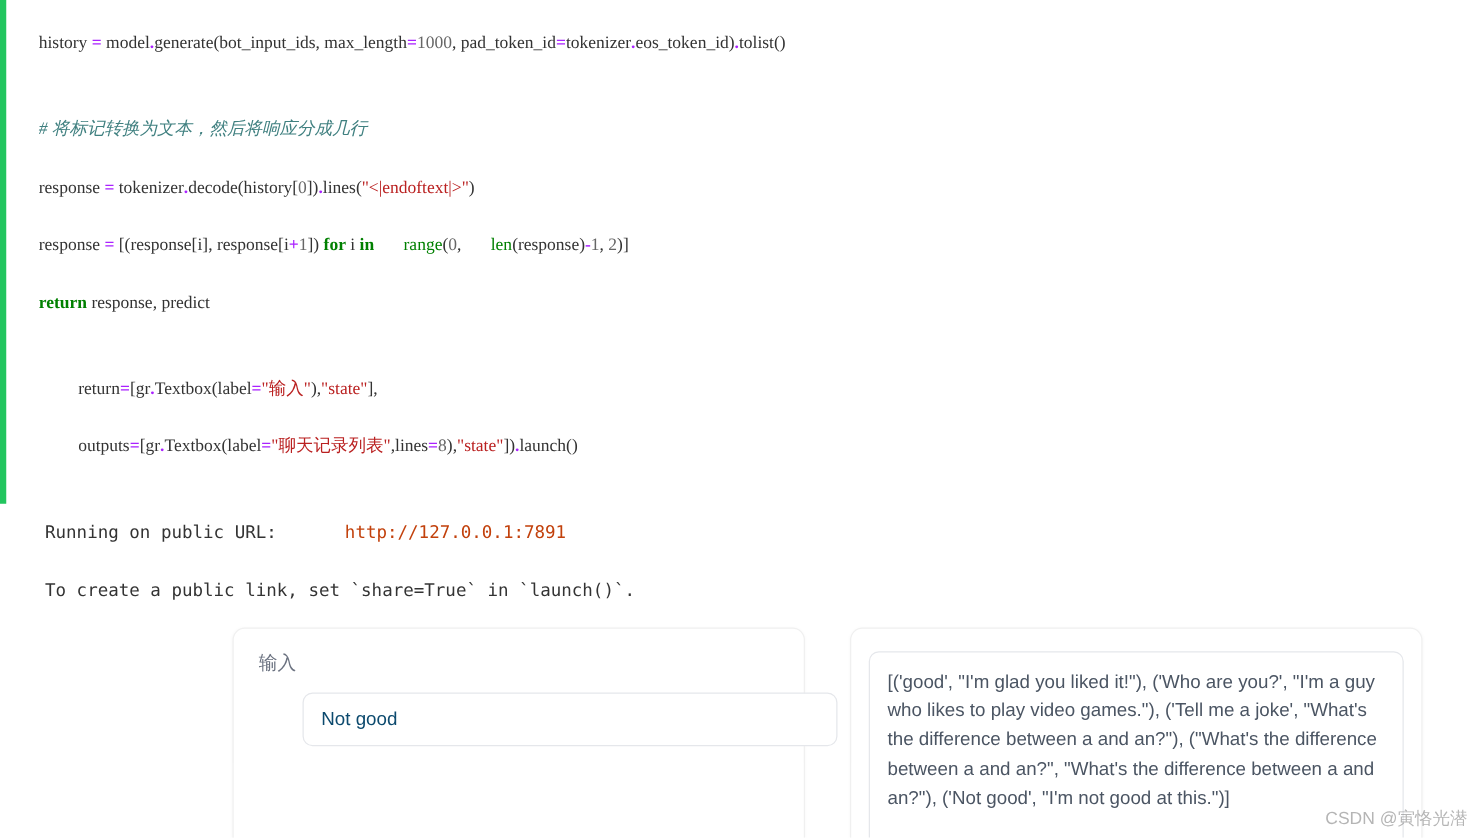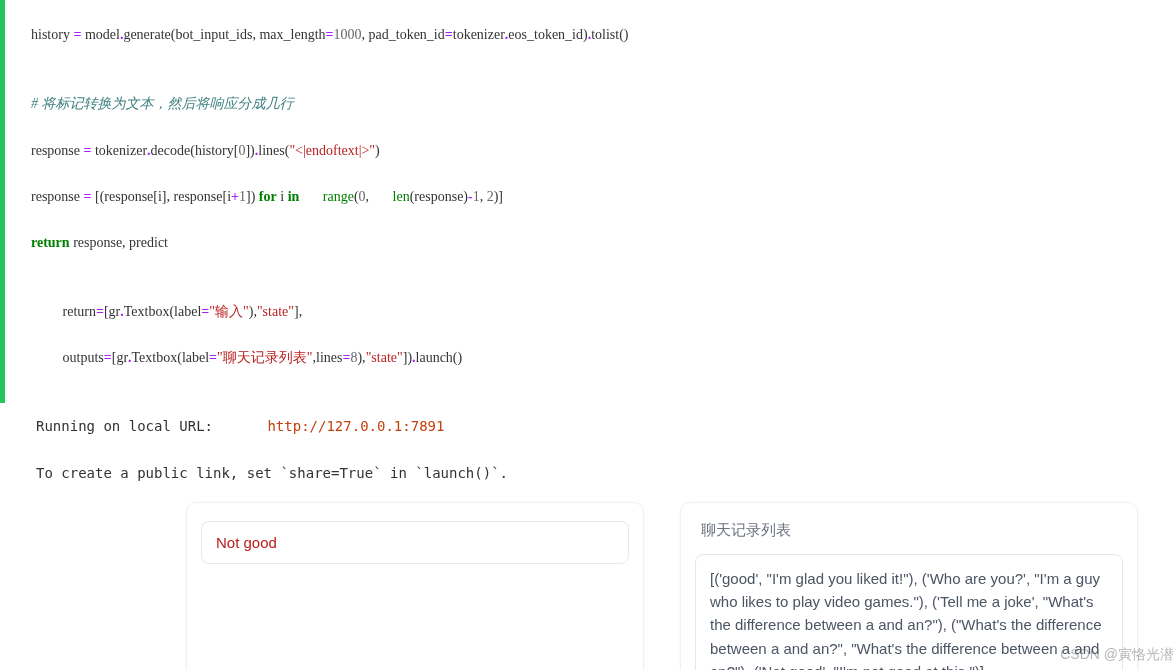--- a/index.html
+++ b/index.html
@@ -68,25 +68,26 @@
       font-size: 15px;
       margin-bottom: 14px;
       padding-left: 6px;
     }
     .text-input {
       width: 100%;
       border: 1px solid #e5e7eb;
       border-radius: 8px;
       padding: 12px 14px;
       font-size: 15px;
-      color: #b91c1c;
+      color: #0c4a6e;
       font-family: inherit;
       resize: none;
       outline: none;
       background: #ffffff;
+      margin-left: 41px;
     }
     .text-output {
       width: 100%;
       border: 1px solid #e5e7eb;
       border-radius: 8px;
       padding: 12px 14px;
       font-size: 15px;
       color: #4b5563;
       line-height: 1.55;
       min-height: 210px;
@@ -111,33 +112,33 @@
 <div class="code-line"><span>    response </span><span class="k-op">=</span><span> tokenizer</span><span class="k-op">.</span><span>decode(history[</span><span class="k-number">0</span><span>])</span><span class="k-op">.</span><span>lines(</span><span class="k-string">"&lt;|endoftext|&gt;"</span><span>)</span></div>
 <div class="code-line"><span>    response </span><span class="k-op">=</span><span> [(response[i], response[i</span><span class="k-op">+</span><span class="k-number">1</span><span>]) </span><span class="k-keyword">for</span><span> i </span><span class="k-keyword">in</span><span> </span><span class="k-builtin">range</span><span>(</span><span class="k-number">0</span><span>, </span><span class="k-builtin">len</span><span>(response)</span><span class="k-op">-</span><span class="k-number">1</span><span>, </span><span class="k-number">2</span><span>)]</span></div>
 <div class="code-line"><span>    </span><span class="k-keyword">return</span><span> response, predict</span></div>
 <div class="code-line"></div>
 <div class="code-line"><span>             return</span><span class="k-op">=</span><span>[gr</span><span class="k-op">.</span><span>Textbox(label</span><span class="k-op">=</span><span class="k-string">"输入"</span><span>),</span><span class="k-string">"state"</span><span>],</span></div>
 <div class="code-line"><span>             outputs</span><span class="k-op">=</span><span>[gr</span><span class="k-op">.</span><span>Textbox(label</span><span class="k-op">=</span><span class="k-string">"聊天记录列表"</span><span>,lines</span><span class="k-op">=</span><span class="k-number">8</span><span>),</span><span class="k-string">"state"</span><span>])</span><span class="k-op">.</span><span>launch()</span></div>
 </div>
 
 <div class="output-block">
   <div>
-    <span>Running on local URL:  </span><a href="#">http://127.0.0.1:7891</a>
+    <span>Running on public URL:  </span><a href="#">http://127.0.0.1:7891</a>
   </div>
   <br>
   <div><code>To create a public link, set `share=True` in `launch()`.</code></div>
 </div>
 
 <div class="gradio-app">
   <div class="panel-left">
+    <div class="panel-label">输入</div>
     <input class="text-input" value="Not good" style="">
     
   </div>
   <div class="panel-right">
-    <div class="panel-label">聊天记录列表</div>
     <div class="text-output">
       <span>[('good', "I'm glad you liked it!"), ('Who are you?', "I'm a guy who likes to play video games."), ('Tell me a joke', "What's the difference between a and an?"), ("What's the difference between a and an?", "What's the difference between a and an?"), ('Not good', "I'm not good at this.")]</span>
       
     </div>
   </div>
 </div>
 
 <div class="watermark">CSDN @寅恪光潜</div>
 
 </body></html>

